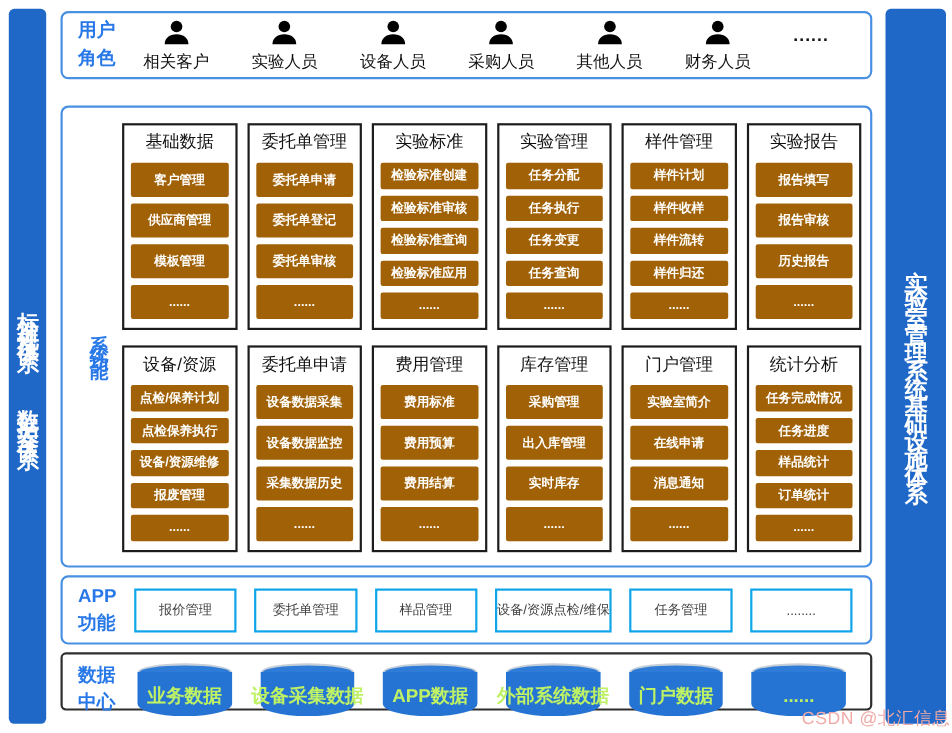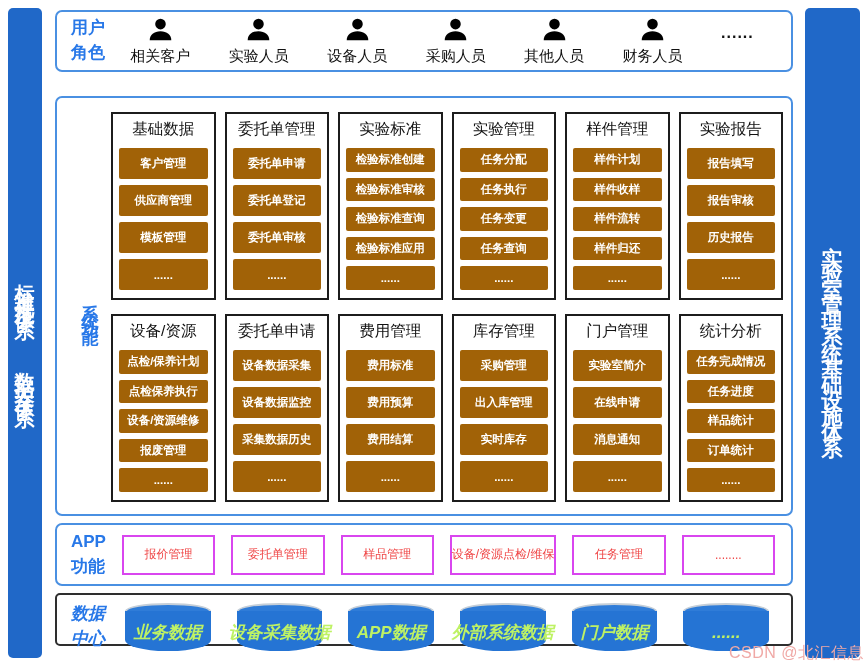--- a/index.html
+++ b/index.html
@@ -63,28 +63,28 @@
   .fn-btn{
     flex:1;margin:3px 0;background:#a16207;color:#fff;border-radius:2px;
     display:flex;align-items:center;justify-content:center;
     font-size:11.5px;font-weight:bold;white-space:nowrap;letter-spacing:0;
   }
 
   
   .panel-app{top:523px;height:63px;display:flex;align-items:center;padding:0 16px 0 14px;gap:16px;}
   .app-items{flex:1;display:flex;gap:16px;}
   .app-item{
-    flex:1;height:40px;border:2px solid #d946ef;box-sizing:border-box;background:#fff;
+    flex:1;height:40px;border:2px solid #0ea5e9;box-sizing:border-box;background:#fff;
     display:flex;align-items:center;justify-content:center;
-    font-size:12px;color:#ef4444;white-space:nowrap;
+    font-size:12px;color:#404040;white-space:nowrap;
   }
 
   
   .panel-data{top:593px;height:53px;border:2px solid #2e2e2e;border-radius:5px;
-    display:flex;align-items:center;padding:15px 22px 0 14px;gap:20px;font-style:italic;}
+    display:flex;align-items:center;padding:15px 22px 0 14px;gap:20px;}
   .db-items{flex:1;display:flex;gap:26px;align-items:center;}
   .cyl{position:relative;flex:1;height:48px;}
   .cyl-top{
     position:absolute;top:0;left:0;right:0;height:16px;border-radius:50%;
     background:#2f7cd8;border:2px solid #c6cfd8;box-sizing:border-box;
   }
   .cyl-body{
     position:absolute;top:8px;left:0;right:0;bottom:0;background:#2574d4;
     border-radius:0 0 48% 48%/0 0 11px 11px;
     display:flex;align-items:center;justify-content:center;

